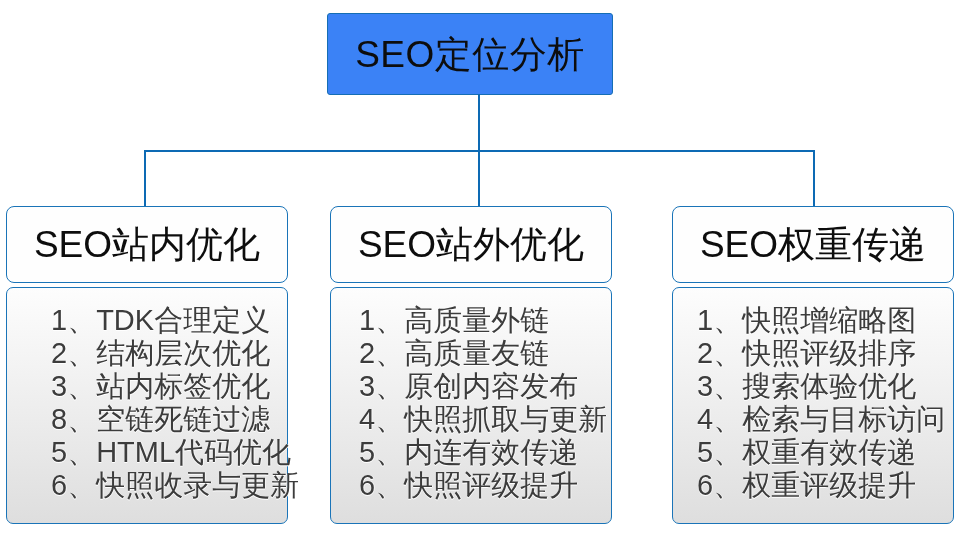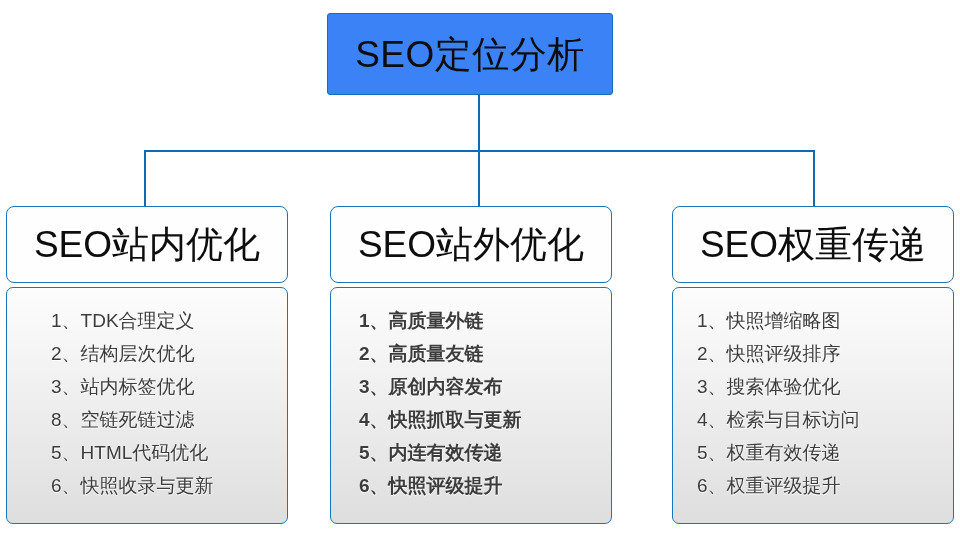--- a/index.html
+++ b/index.html
@@ -85,28 +85,28 @@
     background: linear-gradient(to bottom, #fdfdfd 0%, #f4f4f4 30%, #e7e7e7 72%, #dedede 100%);
     padding: 16px 0 0 0;
     display: flex;
     flex-direction: column;
     align-items: flex-start;
   }
   .col-body-inner {
     padding-left: 44px;
   }
   .bullet-row {
-    font-size: 19px;
+    font-size: 29px;
     line-height: 33px;
     color: #3c3c3c;
     white-space: nowrap;
     text-shadow: 0 1px 0 #ffffff, 1px 0 0 rgba(255,255,255,0.6);
   }
   .col-3 .col-body-inner { padding-left: 24px; }
-  .col-2 .col-body-inner { padding-left: 28px; font-weight: bold; }
+  .col-2 .col-body-inner { padding-left: 28px; }
 </style>
 </head>
 <body>
 
 <div id="canvas">
 
   <div class="root-node">
     <span class="node-title">SEO定位分析</span>
   </div>
 

